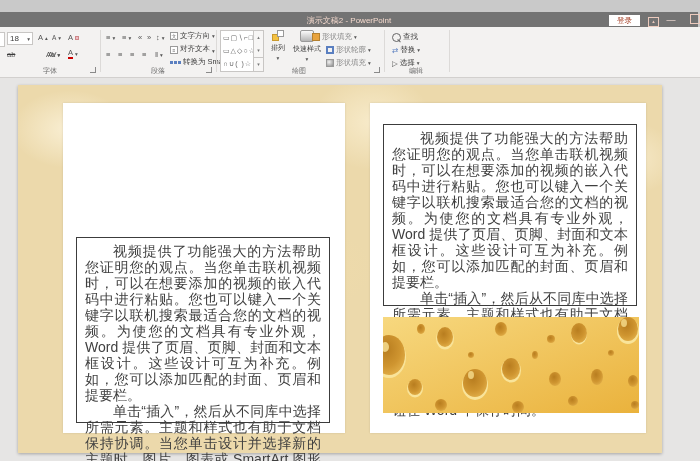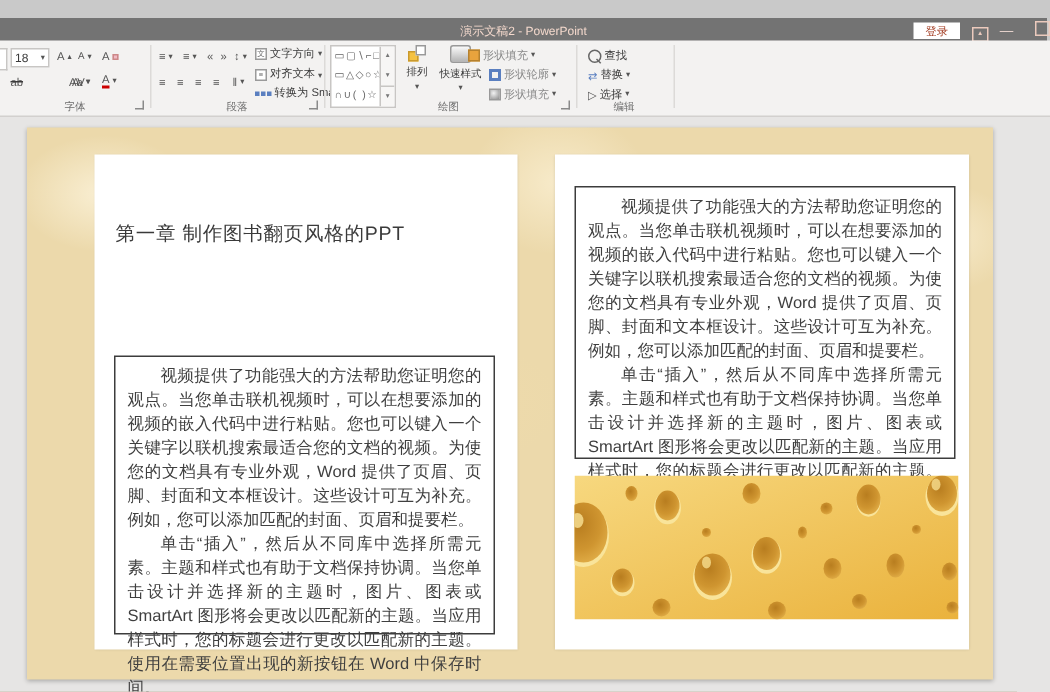--- a/index.html
+++ b/index.html
@@ -82,21 +82,21 @@
       radial-gradient(ellipse 70px 50px at 15% 55%, rgba(222,196,138,.4), transparent 60%),
       radial-gradient(ellipse 90px 60px at 70% 30%, rgba(255,244,218,.5), transparent 60%);
      box-shadow:0 1px 3px rgba(0,0,0,.28);}
   .page{position:absolute;top:18px;height:330px;background:#fff;box-shadow:0 0 2px rgba(0,0,0,.12);}
   #pageL{left:45px;width:282px;}
   #pageR{left:352px;width:276px;}
   .chapter{position:absolute;left:14px;top:44px;font-size:13px;color:#3a3a3a;
      letter-spacing:.5px;white-space:nowrap;}
   .textbox{position:absolute;left:13px;box-sizing:border-box;border:1px solid #3c3c3c;
      padding:5px 8px 0 8px;background:#fff;}
-  .textbox p{margin:0;font-size:11px;line-height:16px;color:#3f3f3f;
+  .textbox p{margin:0;font-size:14px;line-height:16px;color:#3f3f3f;
      text-align:justify;text-indent:2em;}
   #tbL{top:134px;width:254px;height:186px;}
   #tbR{top:21px;width:254px;height:182px;}
   #cheese{position:absolute;left:13px;top:214px;width:256px;height:96px;}
 </style>
 </head>
 <body>
 
 <div id="app">
 
@@ -267,21 +267,20 @@
       </div>
     <div class="grp-label" style="left:384px;width:64px;">编辑</div>
 
     <div class="vline" style="left:449px;"></div>
   </div>
 
   <div id="canvas">
     <div id="slide">
 
       <div class="page" id="pageL">
-        <div class="chapter">第一章 制作图书翻页风格的PPT</div>
         <div class="textbox" id="tbL">
           <p>视频提供了功能强大的方法帮助您证明您的观点。当您单击联机视频时，可以在想要添加的视频的嵌入代码中进行粘贴。您也可以键入一个关键字以联机搜索最适合您的文档的视频。为使您的文档具有专业外观，Word 提供了页眉、页脚、封面和文本框设计。这些设计可互为补充。例如，您可以添加匹配的封面、页眉和提要栏。</p>
           <p>单击“插入”，然后从不同库中选择所需元素。主题和样式也有助于文档保持协调。当您单击设计并选择新的主题时，图片、图表或 SmartArt 图形将会更改以匹配新的主题。当应用样式时，您的标题会进行更改以匹配新的主题。使用在需要位置出现的新按钮在 Word 中保存时间。</p>
         </div>
       </div>
 
       <div class="page" id="pageR">
         <div class="textbox" id="tbR">
           <p>视频提供了功能强大的方法帮助您证明您的观点。当您单击联机视频时，可以在想要添加的视频的嵌入代码中进行粘贴。您也可以键入一个关键字以联机搜索最适合您的文档的视频。为使您的文档具有专业外观，Word 提供了页眉、页脚、封面和文本框设计。这些设计可互为补充。例如，您可以添加匹配的封面、页眉和提要栏。</p>
           <p>单击“插入”，然后从不同库中选择所需元素。主题和样式也有助于文档保持协调。当您单击设计并选择新的主题时，图片、图表或 SmartArt 图形将会更改以匹配新的主题。当应用样式时，您的标题会进行更改以匹配新的主题。使用在需要位置出现的新按钮在 Word 中保存时间。</p>

